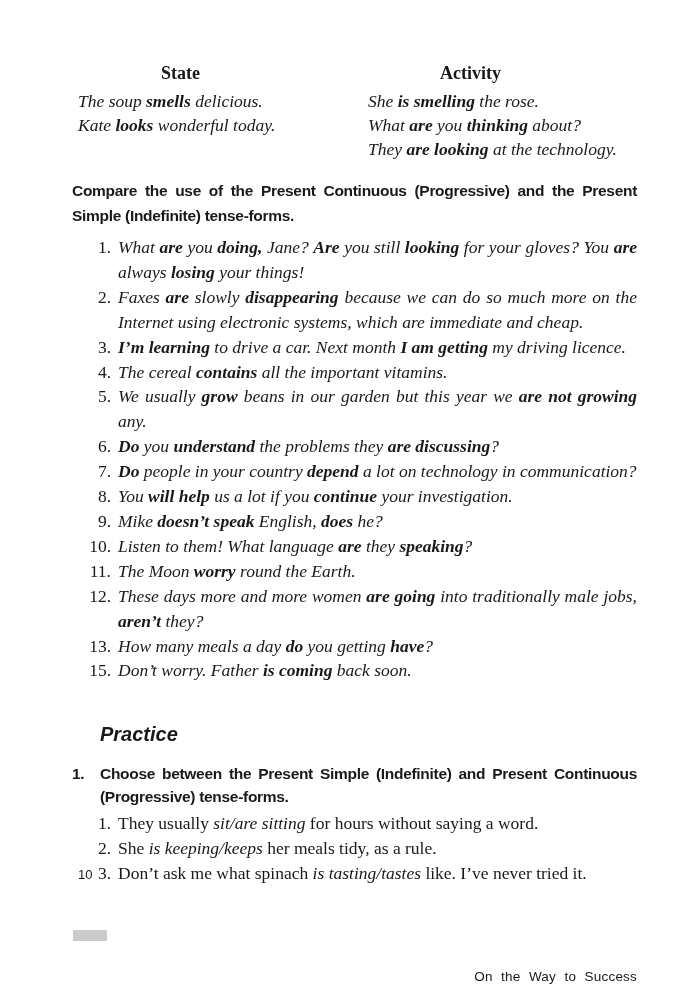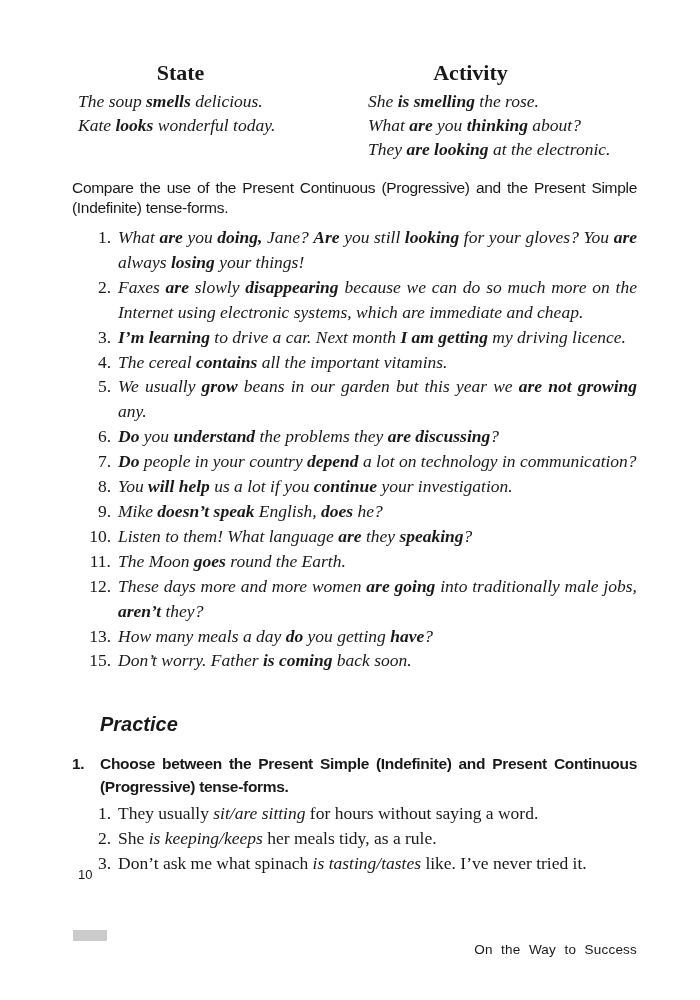--- a/index.html
+++ b/index.html
@@ -21,41 +21,41 @@
   
   .examples {
     display: flex;
     margin-left: 6px;
   }
   .col-state { width: 290px; }
   .col-activity { flex: 1; }
   .col-header {
     font-family: "Liberation Serif", serif;
     font-weight: bold;
-    font-size: 22px;
+    font-size: 18px;
     line-height: 22px;
     text-align: center;
     margin-bottom: 5px;
   }
   .col-state .col-header { width: 205px; }
   .col-activity .col-header { width: 205px; }
   .ex-line {
     font-style: italic;
     font-size: 17.5px;
     line-height: 24px;
     white-space: nowrap;
   }
 
   
   .compare-heading {
     margin-top: 17px;
     font-family: "Liberation Sans", sans-serif;
-    font-weight: normal;
+    font-weight: bold;
     font-size: 15.5px;
-    line-height: 20px;
+    line-height: 25px;
     letter-spacing: -0.3px;
     text-align: justify;
   }
 
   
   .num-list { list-style: none; margin-top: 7px; }
   .num-list li {
     display: flex;
     align-items: flex-start;
   }
@@ -122,21 +122,21 @@
     position: absolute;
     left: 73px;
     top: 930px;
     width: 34px;
     height: 11px;
     background: #cbcbcb;
   }
   .book-title {
     position: absolute;
     right: 63px;
-    top: 942px;
+    top: 969px;
     font-family: "Liberation Sans", sans-serif;
     font-size: 13.5px;
     word-spacing: 4.5px;
     letter-spacing: 0.2px;
   }
 </style>
 </head>
 <body>
 
 <div class="page">
@@ -145,21 +145,21 @@
     <section class="examples">
       <div class="col col-state">
         <div class="col-header">State</div>
         <p class="ex-line"><span>The soup </span><span class="run-b">smells</span><span> delicious.</span></p>
         <p class="ex-line"><span>Kate </span><span class="run-b">looks</span><span> wonderful today.</span></p>
       </div>
       <div class="col col-activity">
         <div class="col-header">Activity</div>
         <p class="ex-line"><span>She </span><span class="run-b">is smelling</span><span> the rose.</span></p>
         <p class="ex-line"><span>What </span><span class="run-b">are</span><span> you </span><span class="run-b">thinking</span><span> about?</span></p>
-        <p class="ex-line"><span>They </span><span class="run-b">are looking</span><span> at the electronic.</span></p>
+        <p class="ex-line"><span>They </span><span class="run-b">are looking</span><span> at the technology.</span></p>
       </div>
     </section>
 
     <h4 class="compare-heading">Compare the use of the Present Continuous (Progressive) and the Present Simple (Indefinite) tense-forms.</h4>
 
     <ol class="num-list">
       <li>
           <span class="num">1.</span>
           <div class="itext"><span>What </span><span class="run-b">are</span><span> you </span><span class="run-b">doing,</span><span> Jane? </span><span class="run-b">Are</span><span> you still </span><span class="run-b">looking</span><span> for your gloves? You </span><span class="run-b">are</span><span> always </span><span class="run-b">losing</span><span> your things!</span></div>
         </li>
@@ -194,21 +194,21 @@
       <li>
           <span class="num">9.</span>
           <div class="itext"><span>Mike </span><span class="run-b">doesn’t speak</span><span> English, </span><span class="run-b">does</span><span> he?</span></div>
         </li>
       <li>
           <span class="num">10.</span>
           <div class="itext"><span>Listen to them! What language </span><span class="run-b">are</span><span> they </span><span class="run-b">speaking</span><span>?</span></div>
         </li>
       <li>
           <span class="num">11.</span>
-          <div class="itext"><span>The Moon </span><span class="run-b">goes</span><span> round the Earth.</span></div>
+          <div class="itext"><span>The Moon </span><span class="run-b">worry</span><span> round the Earth.</span></div>
         </li>
       <li>
           <span class="num">12.</span>
           <div class="itext"><span>These days more and more women </span><span class="run-b">are going</span><span> into traditionally male jobs, </span><span class="run-b">aren’t</span><span> they?</span></div>
         </li>
       <li>
           <span class="num">13.</span>
           <div class="itext"><span>How many meals a day </span><span class="run-b">do</span><span> you getting </span><span class="run-b">have</span><span>?</span></div>
         </li>
       <li>

